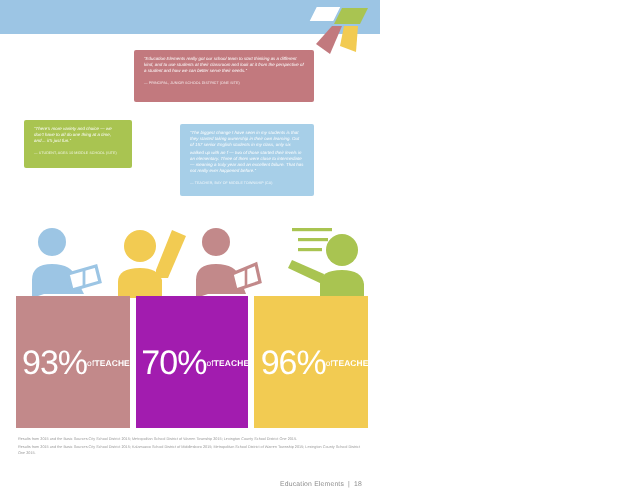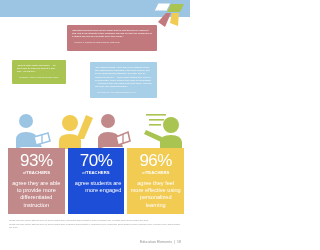--- a/index.html
+++ b/index.html
@@ -123,21 +123,21 @@
     display: flex;
     gap: 3px;
   }
   .stat {
     flex: 1 1 0;
     box-sizing: border-box;
     padding: 4px 3px 4px 3px;
     text-align: center;
     color: #ffffff;
     display: flex;
-    flex-direction: column;
+    flex-direction: row;
     align-items: center;
     overflow: hidden;
   }
   .stat .pct {
     font-size: 17px;
     line-height: 1;
     font-weight: 300;
     letter-spacing: -0.5px;
   }
   .stat .oft {
@@ -148,21 +148,21 @@
   }
   .stat .oft b {
     font-weight: bold;
   }
   .stat .desc {
     font-size: 5.6px;
     line-height: 1.32;
     margin-top: 5px;
   }
   .stat-1 { background: #c2898a; }
-  .stat-2 { background: #1d4ed8; text-align: right; }
+  .stat-2 { background: #a21caf; text-align: right; }
   .stat-3 { background: #f2cb52; }
 
   
   .footnotes {
     position: absolute;
     left: 9px;
     top: 219px;
     width: 172px;
   }
   .footnote {

